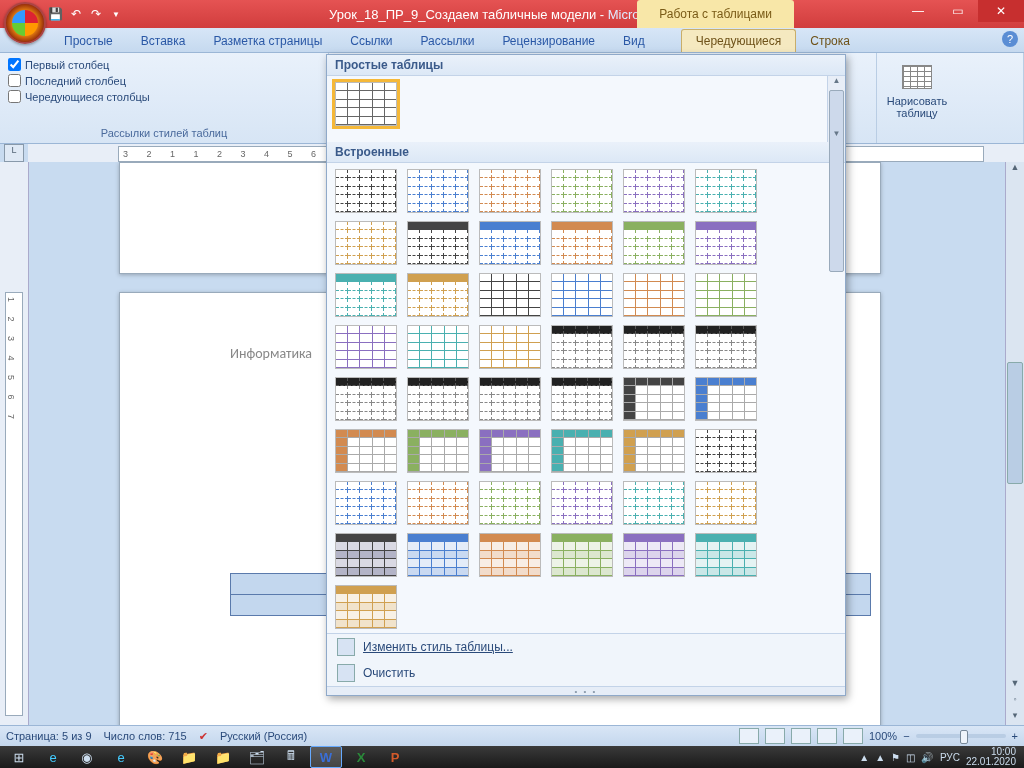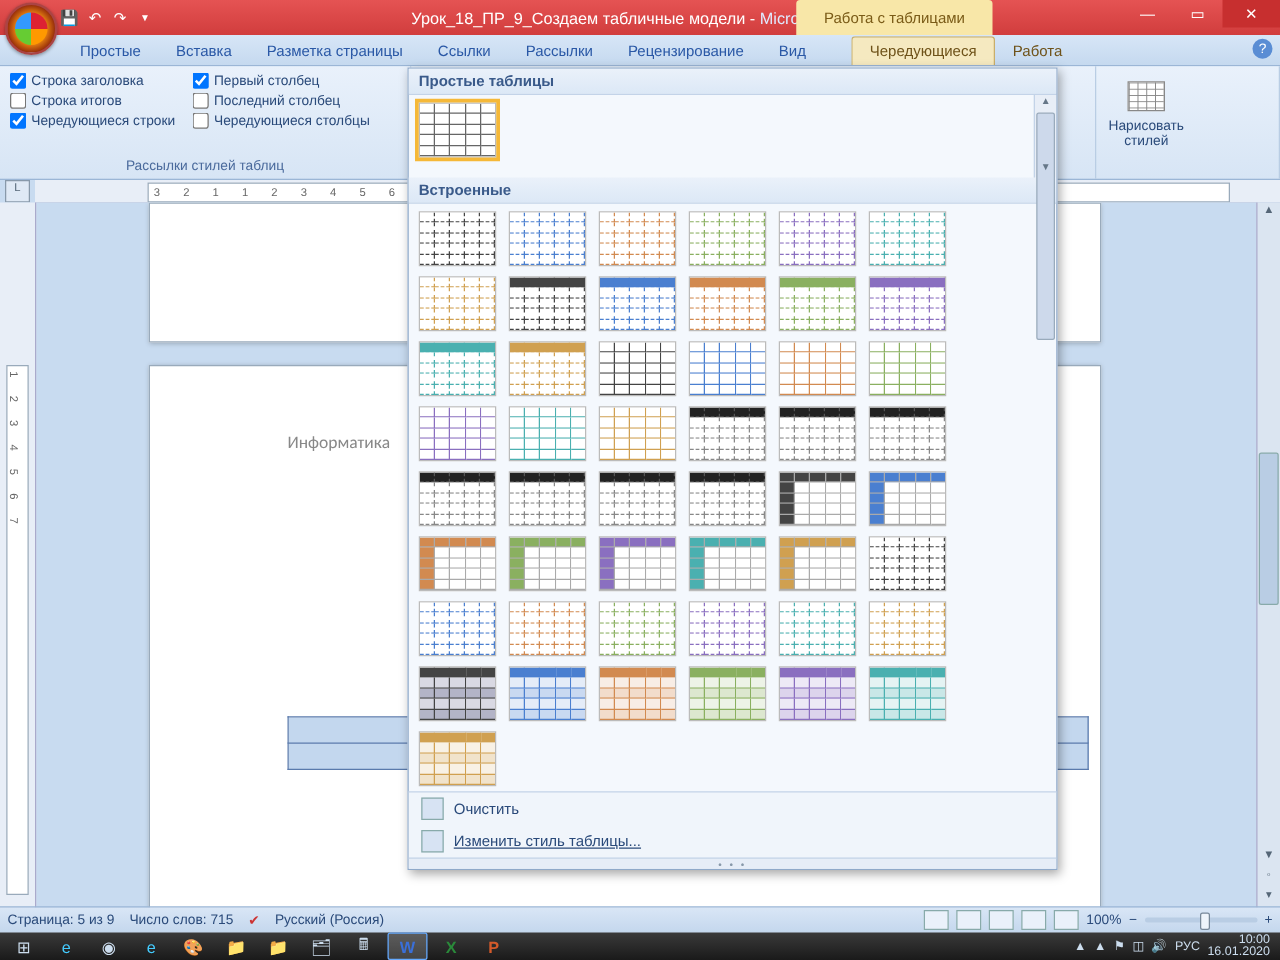--- a/index.html
+++ b/index.html
@@ -111,41 +111,27 @@
 <div class="tabs">
   <div class="tab">Простые</div>
   <div class="tab">Вставка</div>
   <div class="tab">Разметка страницы</div>
   <div class="tab">Ссылки</div>
   <div class="tab">Рассылки</div>
   <div class="tab">Рецензирование</div>
   <div class="tab">Вид</div>
   <div style="width:22px"></div>
   <div class="tab active sub">Чередующиеся</div>
-  <div class="tab sub">Работа</div>
+  <div class="tab sub">Строка</div>
   <div class="help">?</div>
 </div>
 
 <div class="ribbon">
   <div class="group" style="width:312px">
     <div class="opts">
-      <div class="col">
-        <label class="chk">
-            <input type="checkbox" checked="" style="">
-            <span>Строка заголовка</span>
-          </label>
-        <label class="chk">
-            <input type="checkbox" style="">
-            <span>Строка итогов</span>
-          </label>
-        <label class="chk">
-            <input type="checkbox" checked="" style="">
-            <span>Чередующиеся строки</span>
-          </label>
-      </div>
       <div class="col">
         <label class="chk">
             <input type="checkbox" checked="" style="">
             <span>Первый столбец</span>
           </label>
         <label class="chk">
             <input type="checkbox" style="">
             <span>Последний столбец</span>
           </label>
         <label class="chk">
@@ -155,21 +141,21 @@
       </div>
     </div>
     <div class="group-label">Рассылки стилей таблиц</div>
   </div>
   <div class="group" style="flex:1"></div>
   <div class="group" style="width:130px;flex-direction:row;align-items:flex-start;padding-top:6px">
     <div class="big-btn">
       <div class="ic">
           <div class="tbl-ic"></div>
         </div>
-      <span>Нарисовать стилей</span>
+      <span>Нарисовать таблицу</span>
     </div>
   </div>
 </div>
 
 <div class="corner">L</div>
 <div class="ruler-h">
   <div class="track">3 2 1 1 2 3 4 5 6 7 8 9 10 11 12 13 14 15 16 17 18</div>
 </div>
 
 <div class="docarea">
@@ -2166,25 +2152,25 @@
             <div class="c" style="background: rgb(241, 227, 203); border-color: rgb(208, 160, 80);"></div>
             <div class="c" style="background: rgb(241, 227, 203); border-color: rgb(208, 160, 80);"></div>
             <div class="c" style="background: rgb(241, 227, 203); border-color: rgb(208, 160, 80);"></div>
           </div>
         </div>
       </div>
     </div>
   <div class="gal-menu">
     <div class="gal-item">
         <div class="mi"></div>
-        <span>Очистить</span>
+        <span><u>Изменить стиль таблицы...</u></span>
       </div>
     <div class="gal-item">
         <div class="mi"></div>
-        <span><u>Изменить стиль таблицы...</u></span>
+        <span>Очистить</span>
       </div>
   </div>
   <div class="gal-grip">•  •  •</div>
 </div>
 
 <div class="status">
   <div class="sect">Страница: 5 из 9</div>
   <div class="sect">Число слов: 715</div>
   <div class="sect">
       <span style="color:#c33">✔</span>
@@ -2218,16 +2204,16 @@
   <div class="tb" style="color:#d45a2a;font-weight:bold">P</div>
   <div class="tray">
     <span>▲</span>
     <span>▲</span>
     <span>⚑</span>
     <span>◫</span>
     <span>🔊</span>
     <span>РУС</span>
     <div class="clock">
       <div>10:00</div>
-        <div>16.01.2020</div>
+        <div>22.01.2020</div>
     </div>
   </div>
 </div>
 
 </body></html>

